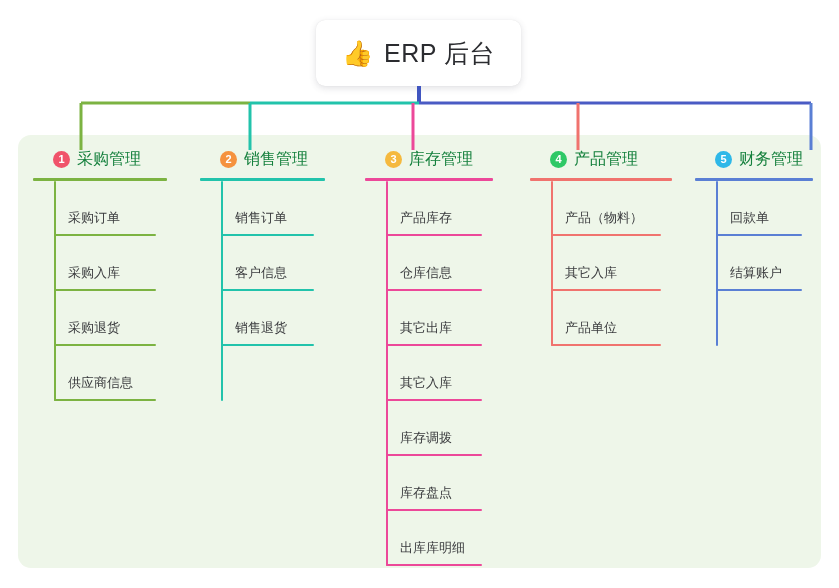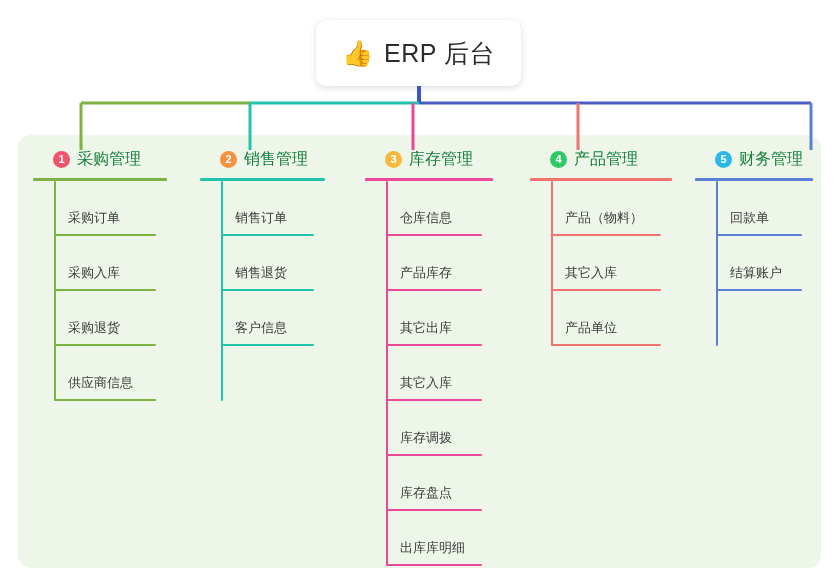--- a/index.html
+++ b/index.html
@@ -192,43 +192,43 @@
           <span class="col-title">销售管理</span>
         </div>
         <div class="head-rule" style="background: rgb(34, 195, 171); width: 125px;"></div>
         <div class="items">
           <div class="spine" style="background: rgb(34, 195, 171); height: 220px;"></div>
           <div class="item">
             <span class="item-label">销售订单</span>
             <div class="item-rule" style="background: rgb(34, 195, 171); width: 93px;"></div>
           </div>
           <div class="item">
+            <span class="item-label">客户信息</span>
+            <div class="item-rule" style="background: rgb(34, 195, 171); width: 93px;"></div>
+          </div>
+          <div class="item">
             <span class="item-label">销售退货</span>
             <div class="item-rule" style="background: rgb(34, 195, 171); width: 93px;"></div>
           </div>
-          <div class="item">
-            <span class="item-label">客户信息</span>
-            <div class="item-rule" style="background: rgb(34, 195, 171); width: 93px;"></div>
-          </div>
         </div>
       </div>
       <div class="column" style="left: 365px;">
         <div class="col-head">
           <span class="badge" style="background: rgb(245, 185, 62);">3</span>
           <span class="col-title">库存管理</span>
         </div>
         <div class="head-rule" style="background: rgb(236, 72, 153); width: 128px;"></div>
         <div class="items">
           <div class="spine" style="background: rgb(236, 72, 153); height: 385px;"></div>
           <div class="item">
+            <span class="item-label">产品库存</span>
+            <div class="item-rule" style="background: rgb(236, 72, 153); width: 96px;"></div>
+          </div>
+          <div class="item">
             <span class="item-label">仓库信息</span>
-            <div class="item-rule" style="background: rgb(236, 72, 153); width: 96px;"></div>
-          </div>
-          <div class="item">
-            <span class="item-label">产品库存</span>
             <div class="item-rule" style="background: rgb(236, 72, 153); width: 96px;"></div>
           </div>
           <div class="item">
             <span class="item-label">其它出库</span>
             <div class="item-rule" style="background: rgb(236, 72, 153); width: 96px;"></div>
           </div>
           <div class="item">
             <span class="item-label">其它入库</span>
             <div class="item-rule" style="background: rgb(236, 72, 153); width: 96px;"></div>
           </div>

